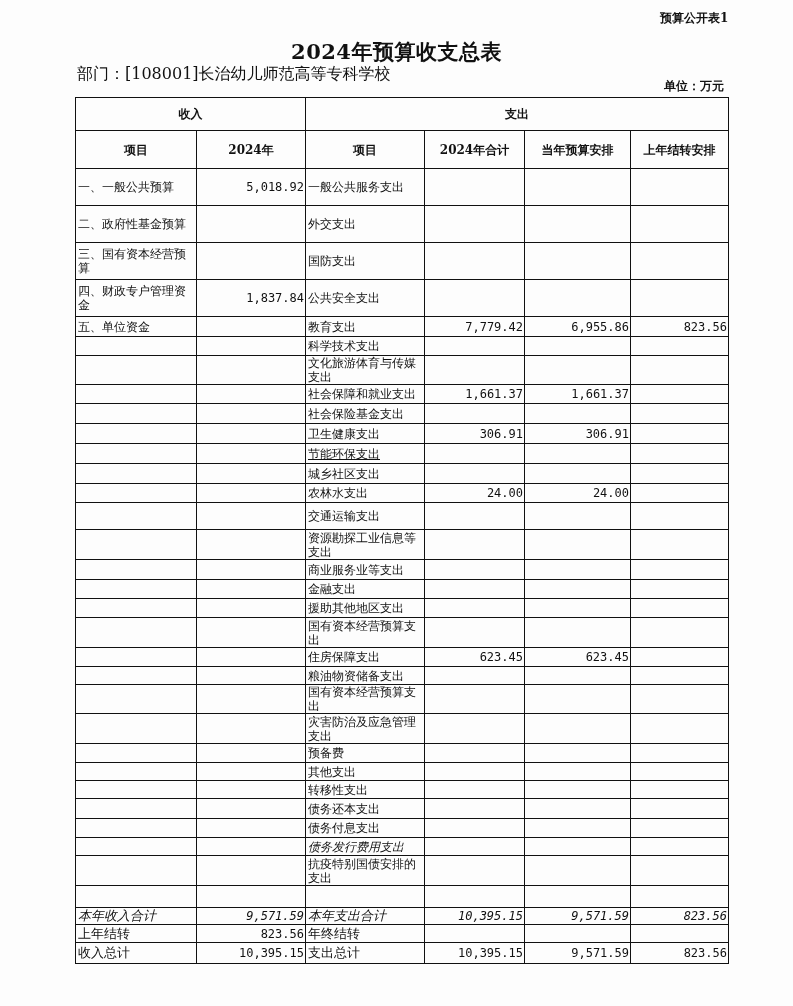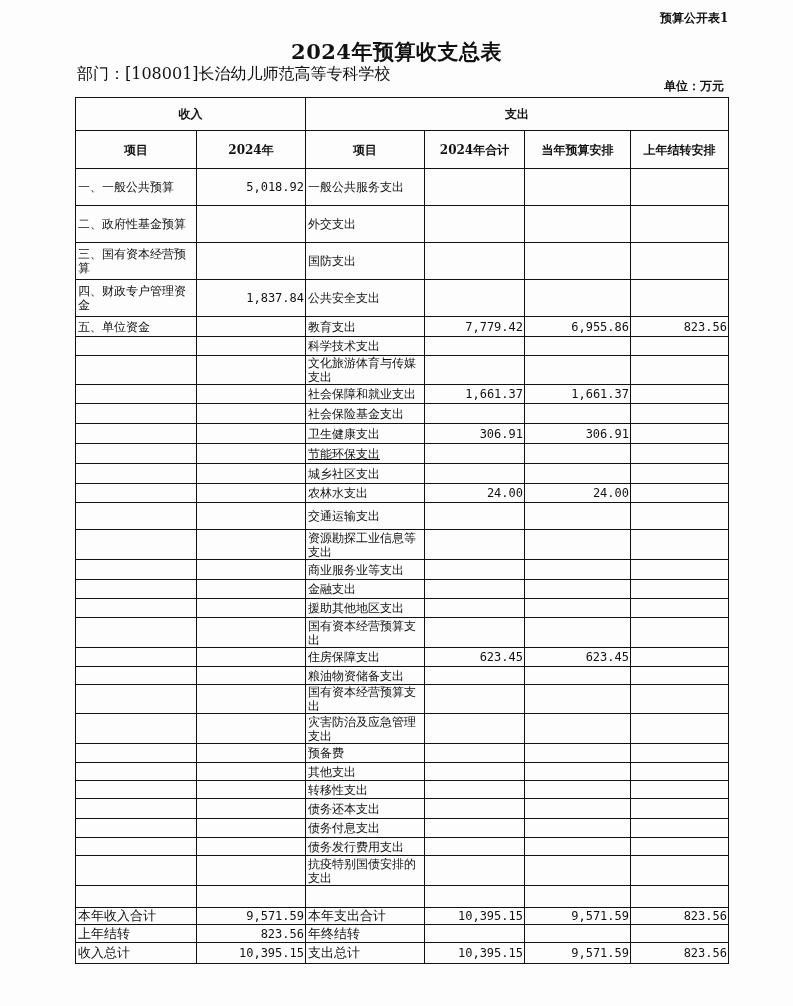--- a/index.html
+++ b/index.html
@@ -269,21 +269,21 @@
         <td class="num"></td>
       </tr>
       <tr style="height: 19px;">
         <td class="lbl"></td>
         <td class="num"></td>
         <td class="lbl">债务付息支出</td>
         <td class="num"></td>
         <td class="num"></td>
         <td class="num"></td>
       </tr>
-      <tr style="height: 18px;">
+      <tr style="height: 18px; font-style: italic;">
         <td class="lbl"></td>
         <td class="num"></td>
         <td class="lbl">债务发行费用支出</td>
         <td class="num"></td>
         <td class="num"></td>
         <td class="num"></td>
       </tr>
       <tr style="height: 30px;">
         <td class="lbl"></td>
         <td class="num"></td>
@@ -293,21 +293,21 @@
         <td class="num"></td>
       </tr>
       <tr style="height: 22px;">
         <td class="lbl"></td>
         <td class="num"></td>
         <td class="lbl"></td>
         <td class="num"></td>
         <td class="num"></td>
         <td class="num"></td>
       </tr>
-      <tr style="height: 17px;">
+      <tr style="height: 17px; font-style: italic;">
         <td class="lbl big">本年收入合计</td>
         <td class="num">9,571.59</td>
         <td class="lbl big">本年支出合计</td>
         <td class="num">10,395.15</td>
         <td class="num">9,571.59</td>
         <td class="num">823.56</td>
       </tr>
       <tr style="height: 18px;">
         <td class="lbl big">上年结转</td>
         <td class="num">823.56</td>

